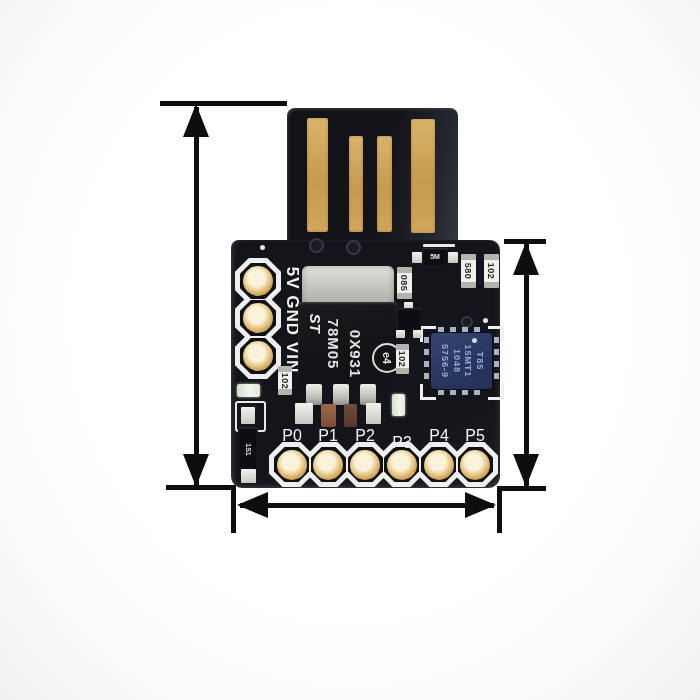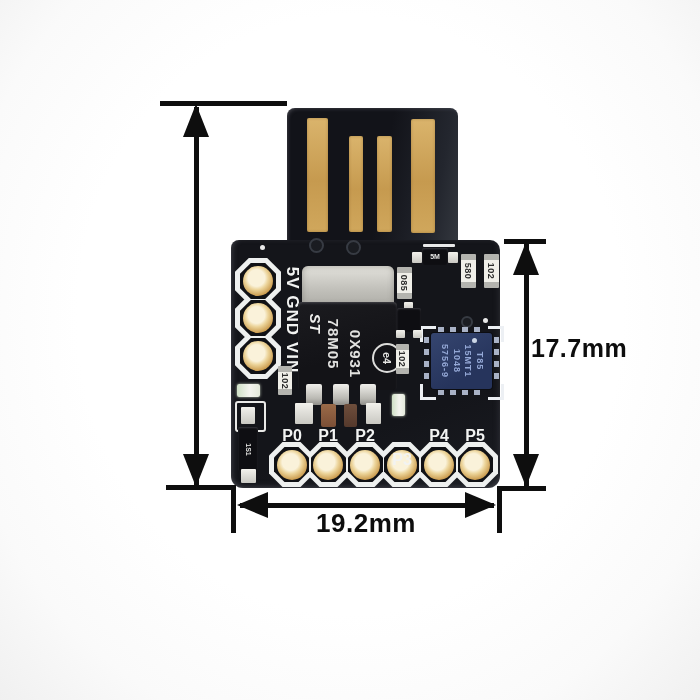--- a/index.html
+++ b/index.html
@@ -13,21 +13,21 @@
   .body-pcb{left:231px;top:240px;width:269px;height:248px;background:linear-gradient(160deg,#14151a 70%,#1a1c22 100%);border-radius:8px 10px 12px 12px;
           box-shadow:inset 3px 0 6px -3px rgba(140,140,150,.5), inset -3px -4px 8px -5px rgba(130,130,140,.45);}
   .finger{background:linear-gradient(180deg,#dab46c,#c69a4f 55%,#d0a75c);border-radius:2px;box-shadow:inset 0 0 3px rgba(90,60,10,.35);}
   .via{border:2px solid #373b43;border-radius:50%;background:#1a1c21;}
   .speck{background:#e9e9e9;border-radius:50%;}
   
   .oct{clip-path:polygon(30% 0,70% 0,100% 30%,100% 70%,70% 100%,30% 100%,0 70%,0 30%);}
   .oct-w{background:#eef0ef;}
   .oct-b{background:#101115;}
   .hole{border-radius:50%;background:radial-gradient(circle at 45% 40%, #faf2da 0 34%, #ecd49a 48%, #cc9e52 72%, #8d6b31 100%);}
-  .pin-label{color:#f2f3f2;font-weight:bold;font-size:16px;text-align:center;}
+  .pin-label{color:#f2f3f2;font-weight:normal;font-size:16px;text-align:center;}
   .side-label{color:#f2f3f2;font-weight:bold;font-size:17px;letter-spacing:1px;white-space:nowrap;
               width:124px;height:20px;text-align:center;transform:rotate(90deg);transform-origin:center;}
   
   .reg-tab{left:302px;top:266px;width:92px;height:40px;border-radius:6px 6px 2px 2px;
            background:linear-gradient(180deg,#e3e2dc,#c3c2bc 55%,#aeada7);box-shadow:inset 0 0 6px rgba(90,90,85,.45);}
   .reg-body{left:298px;top:302px;width:99px;height:88px;background:linear-gradient(165deg,#1b1b1f,#131317 60%);border-radius:4px;
             box-shadow:inset 0 2px 3px -1px rgba(160,160,170,.35);}
   .reg-leg{width:16px;height:21px;background:linear-gradient(180deg,#f0efeb,#b9b8b2 70%,#8f8e89);border-radius:2px;}
   .rot-txt{transform:rotate(90deg);transform-origin:center;white-space:nowrap;text-align:center;}
   .reg-mark{width:80px;height:16px;font-size:15px;font-weight:bold;color:#e2e2e0;letter-spacing:1px;}
@@ -106,21 +106,21 @@
   <div class="abs oct oct-b" style="left:458px;top:447px;width:35px;height:35px;"></div>
   <div class="abs hole" style="left:277px;top:450px;width:30px;height:30px;"></div>
   <div class="abs hole" style="left:313px;top:450px;width:30px;height:30px;"></div>
   <div class="abs hole" style="left:350px;top:450px;width:30px;height:30px;"></div>
   <div class="abs hole" style="left:387px;top:450px;width:30px;height:30px;"></div>
   <div class="abs hole" style="left:424px;top:450px;width:30px;height:30px;"></div>
   <div class="abs hole" style="left:460px;top:450px;width:30px;height:30px;"></div>
   <div class="abs pin-label" style="left:274px;top:427px;width:36px;">P0</div>
   <div class="abs pin-label" style="left:310px;top:427px;width:36px;">P1</div>
   <div class="abs pin-label" style="left:347px;top:427px;width:36px;">P2</div>
-  <div class="abs pin-label" style="left:384px;top:451px;width:36px;">P3</div>
+  <div class="abs pin-label" style="left:384px;top:434px;width:36px;">P3</div>
   <div class="abs pin-label" style="left:421px;top:427px;width:36px;">P4</div>
   <div class="abs pin-label" style="left:457px;top:427px;width:36px;">P5</div>
 
   <div class="abs reg-tab"></div>
   <div class="abs reg-body"></div>
   <div class="abs reg-leg" style="left:306px;top:384px;"></div>
   <div class="abs reg-leg" style="left:333px;top:384px;"></div>
   <div class="abs reg-leg" style="left:360px;top:384px;"></div>
   <div class="abs rot-txt st-logo" style="left:302px;top:314px;">ST</div>
   <div class="abs rot-txt reg-mark" style="left:294px;top:336px;">78M05</div>
@@ -191,22 +191,20 @@
   <div class="abs dim" style="left:194px;top:107px;width:5px;height:380px;"></div>
   <div class="abs arr arr-up" style="left:183px;top:104px;"></div>
   <div class="abs arr arr-dn" style="left:183px;top:454px;"></div>
   <div class="abs dim" style="left:166px;top:485px;width:70px;height:5px;"></div>
 
   <div class="abs dim" style="left:504px;top:239px;width:42px;height:5px;"></div>
   <div class="abs dim" style="left:524px;top:244px;width:5px;height:243px;"></div>
   <div class="abs arr arr-up" style="left:513px;top:242px;"></div>
   <div class="abs arr-dn arr" style="left:513px;top:454px;"></div>
   <div class="abs dim" style="left:497px;top:486px;width:49px;height:5px;"></div>
-  <div class="abs dim-label" style="left:531px;top:334px;">17.7mm</div>
 
   <div class="abs dim" style="left:231px;top:487px;width:5px;height:46px;"></div>
   <div class="abs dim" style="left:497px;top:491px;width:5px;height:42px;"></div>
   <div class="abs dim" style="left:240px;top:503px;width:254px;height:5px;"></div>
   <div class="abs arr arr-l" style="left:237px;top:492px;"></div>
   <div class="abs arr arr-r" style="left:465px;top:492px;"></div>
-  <div class="abs dim-label" style="left:266px;top:508px;width:200px;text-align:center;font-size:26px;">19.2mm</div>
 
 </div>
 
 </body></html>

